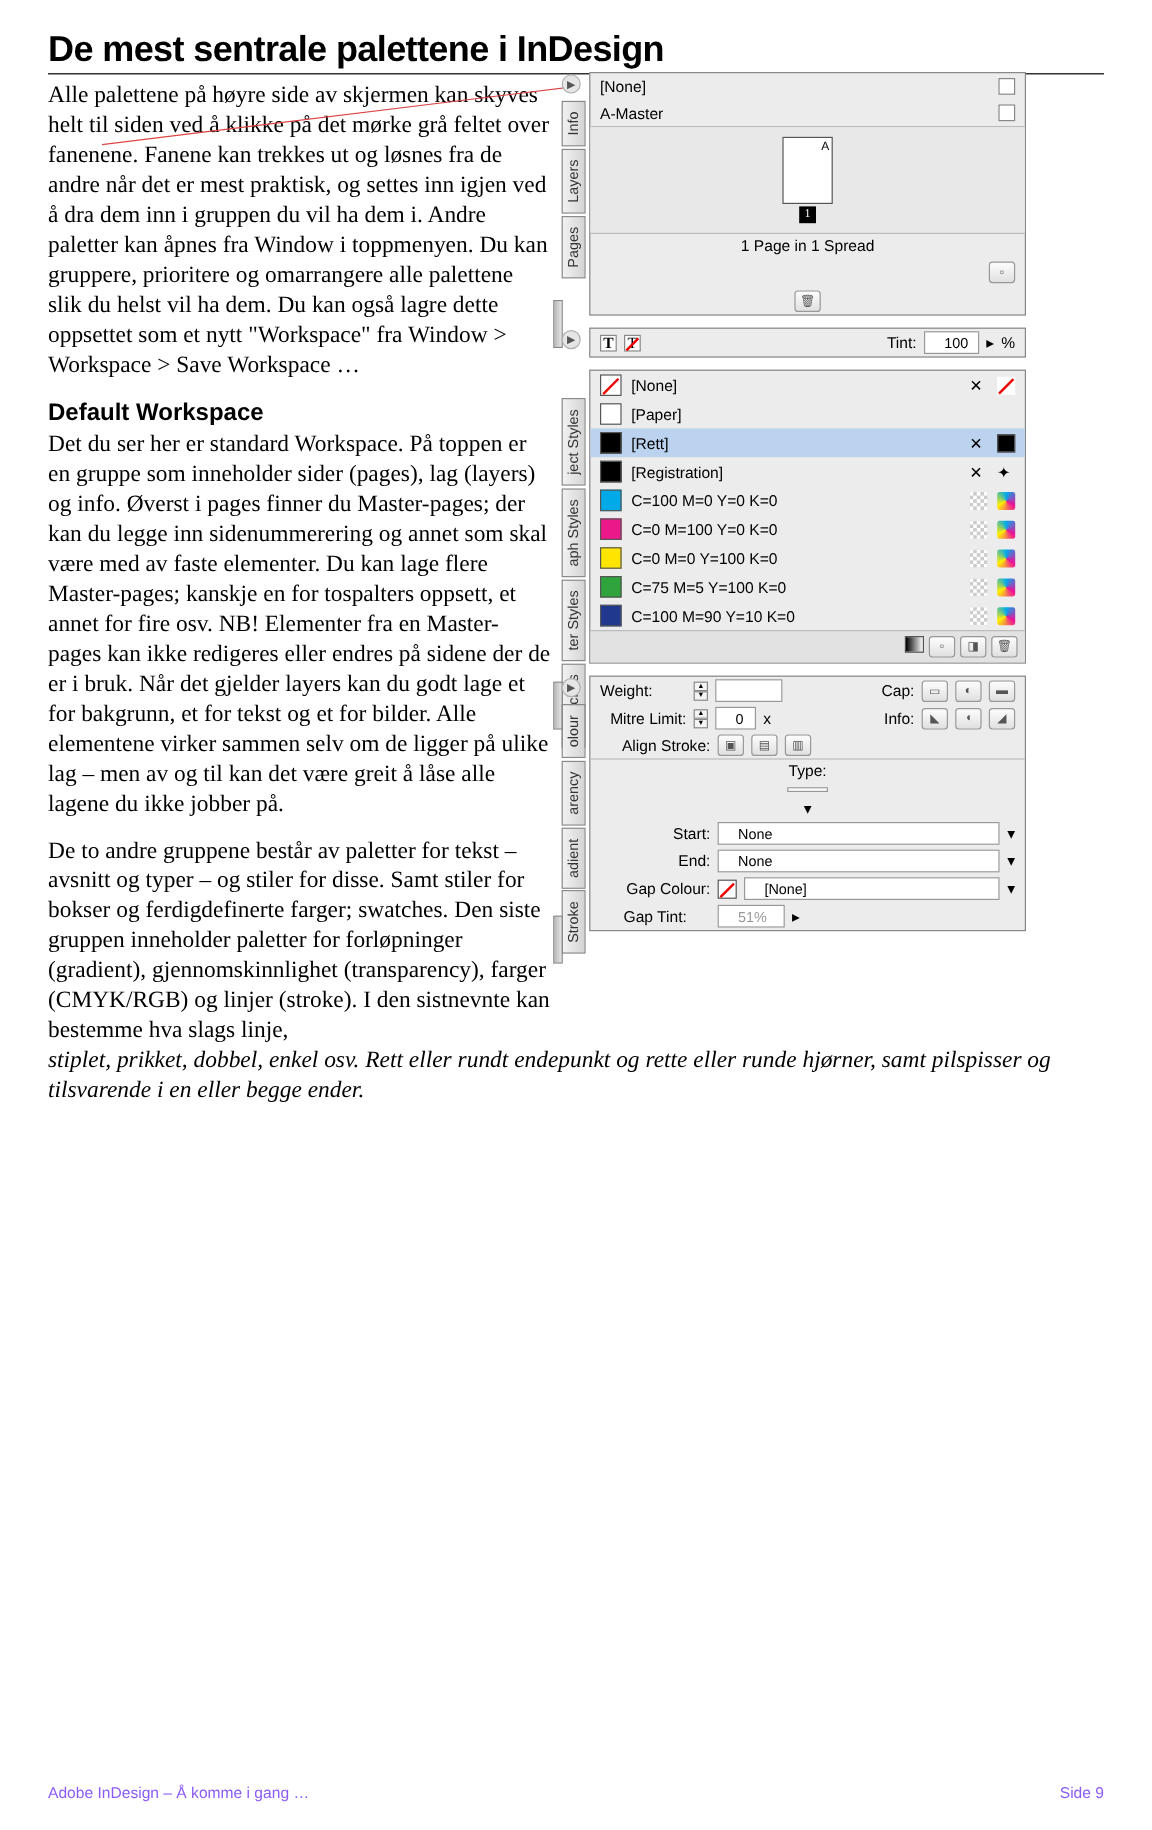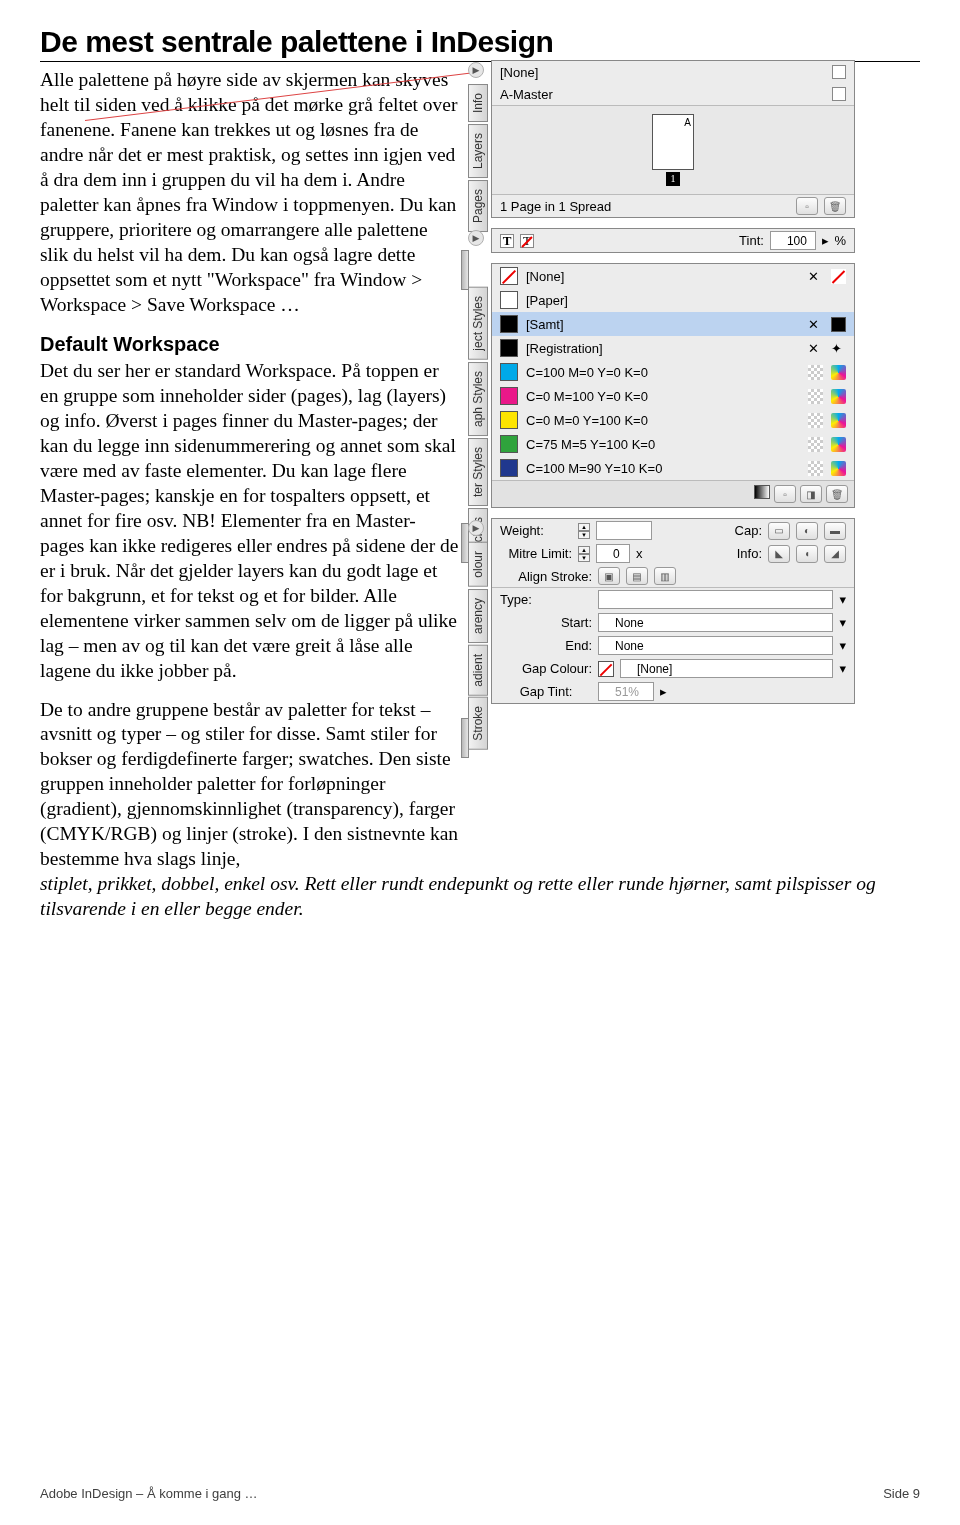--- a/index.html
+++ b/index.html
@@ -5,34 +5,34 @@
   * { box-sizing: border-box; margin: 0; padding: 0; }
   body { width: 960px; height: 1525px; background: #fff; font-family: Georgia, 'Times New Roman', serif; position: relative; overflow: hidden; color: #000; }
   .page { padding: 25px 40px 0 40px; position: relative; }
   h1 { font-family: Arial, Helvetica, sans-serif; font-weight: 700; font-size: 30px; letter-spacing: -0.5px; border-bottom: 1px solid #000; padding-bottom: 2px; margin-bottom: 6px; font-stretch: condensed; }
   h2 { font-family: Arial, Helvetica, sans-serif; font-weight: 700; font-size: 20px; margin-top: 14px; margin-bottom: 2px; font-stretch: condensed; }
   .textcol { width: 420px; font-size: 19.5px; line-height: 1.28; }
   .textcol p { margin-bottom: 0; }
   .textcol .para { margin-top: 14px; }
   .fullwidth { font-size: 19.5px; line-height: 1.28; font-style: italic; }
 
-  .footer { position: absolute; bottom: 24px; left: 40px; right: 40px; display: flex; justify-content: space-between; font-family: Arial, Helvetica, sans-serif; font-size: 13px; color: #404040; font-stretch: condensed; }
+  .footer { position: absolute; bottom: 24px; left: 40px; right: 40px; display: flex; justify-content: space-between; font-family: Arial, Helvetica, sans-serif; font-size: 13px; color: #8b5cf6; font-stretch: condensed; }
 
   
   .panels { position: absolute; left: 470px; top: 60px; width: 385px; }
 
   
   .pgroup { position: relative; margin-bottom: 10px; }
   .collapse-arrow { position: absolute; left: -2px; top: 2px; width: 16px; height: 16px; background: #e6e6e6; border: 1px solid #b0b0b0; border-radius: 8px; display: flex; align-items: center; justify-content: center; }
   .collapse-arrow span { font-size: 9px; color: #555; }
   .vtabs { position: absolute; left: -2px; top: 24px; width: 21px; }
   .vtab { writing-mode: vertical-rl; transform: rotate(180deg); font-family: Arial, sans-serif; font-size: 12px; color: #333; background: linear-gradient(90deg,#d4d4d4,#f2f2f2); border: 1px solid #888; padding: 8px 2px; margin-bottom: 2px; text-align: center; }
   .pbody { margin-left: 21px; background: #ececec; border: 1px solid #888; }
   .prow { display: flex; align-items: center; padding: 2px 8px; font-family: Arial, sans-serif; font-size: 13px; gap: 6px; min-height: 22px; }
-  .sep { border-top: 1px solid #bbb; }
+  .sep { border-top: 1px solid #bbb; flex-direction: column; }
 
   
   .swrow { display: flex; align-items: center; padding: 3px 8px; font-family: Arial, sans-serif; font-size: 13px; gap: 8px; }
   .sw { width: 18px; height: 18px; border: 1px solid #555; flex-shrink: 0; }
   .swname { flex: 1; }
   .swi { width: 15px; height: 15px; display: inline-block; }
   .selected { background: #bcd3f0; }
 
   
   .ic { width: 14px; height: 14px; border: 1px solid #888; background: #fff; display: inline-block; }
@@ -137,21 +137,21 @@
             <span class="swname">[None]</span>
             <span class="swi">✕</span>
             <span class="swi none-sw"></span>
           </div>
         <div class="swrow">
             <span class="sw" style="background:#fff"></span>
             <span class="swname">[Paper]</span>
           </div>
         <div class="swrow selected">
             <span class="sw" style="background:#000"></span>
-            <span class="swname">[Samt]</span>
+            <span class="swname">[Rett]</span>
             <span class="swi">✕</span>
             <span class="swi" style="background:#000;border:1px solid #555"></span>
           </div>
         <div class="swrow">
             <span class="sw" style="background:#000"></span>
             <span class="swname">[Registration]</span>
             <span class="swi">✕</span>
             <span class="swi">✦</span>
           </div>
         <div class="swrow">
@@ -230,21 +230,21 @@
           <span class="icbtn">◖</span>
           <span class="icbtn">◢</span>
         </div>
         <div class="prow">
           <span style="width:92px;text-align:right">Align Stroke:</span>
           <span class="icbtn">▣</span>
           <span class="icbtn">▤</span>
           <span class="icbtn">▥</span>
         </div>
         <div class="prow sep">
-          <span style="width:92px;text-align:left">Type:</span>
+          <span style="width:92px;text-align:center">Type:</span>
           <span class="field" style="flex:1"></span>
           <span>▾</span>
         </div>
         <div class="prow">
           <span style="width:92px;text-align:right">Start:</span>
           <span class="field" style="flex:1">None</span>
           <span>▾</span>
         </div>
         <div class="prow">
           <span style="width:92px;text-align:right">End:</span>

